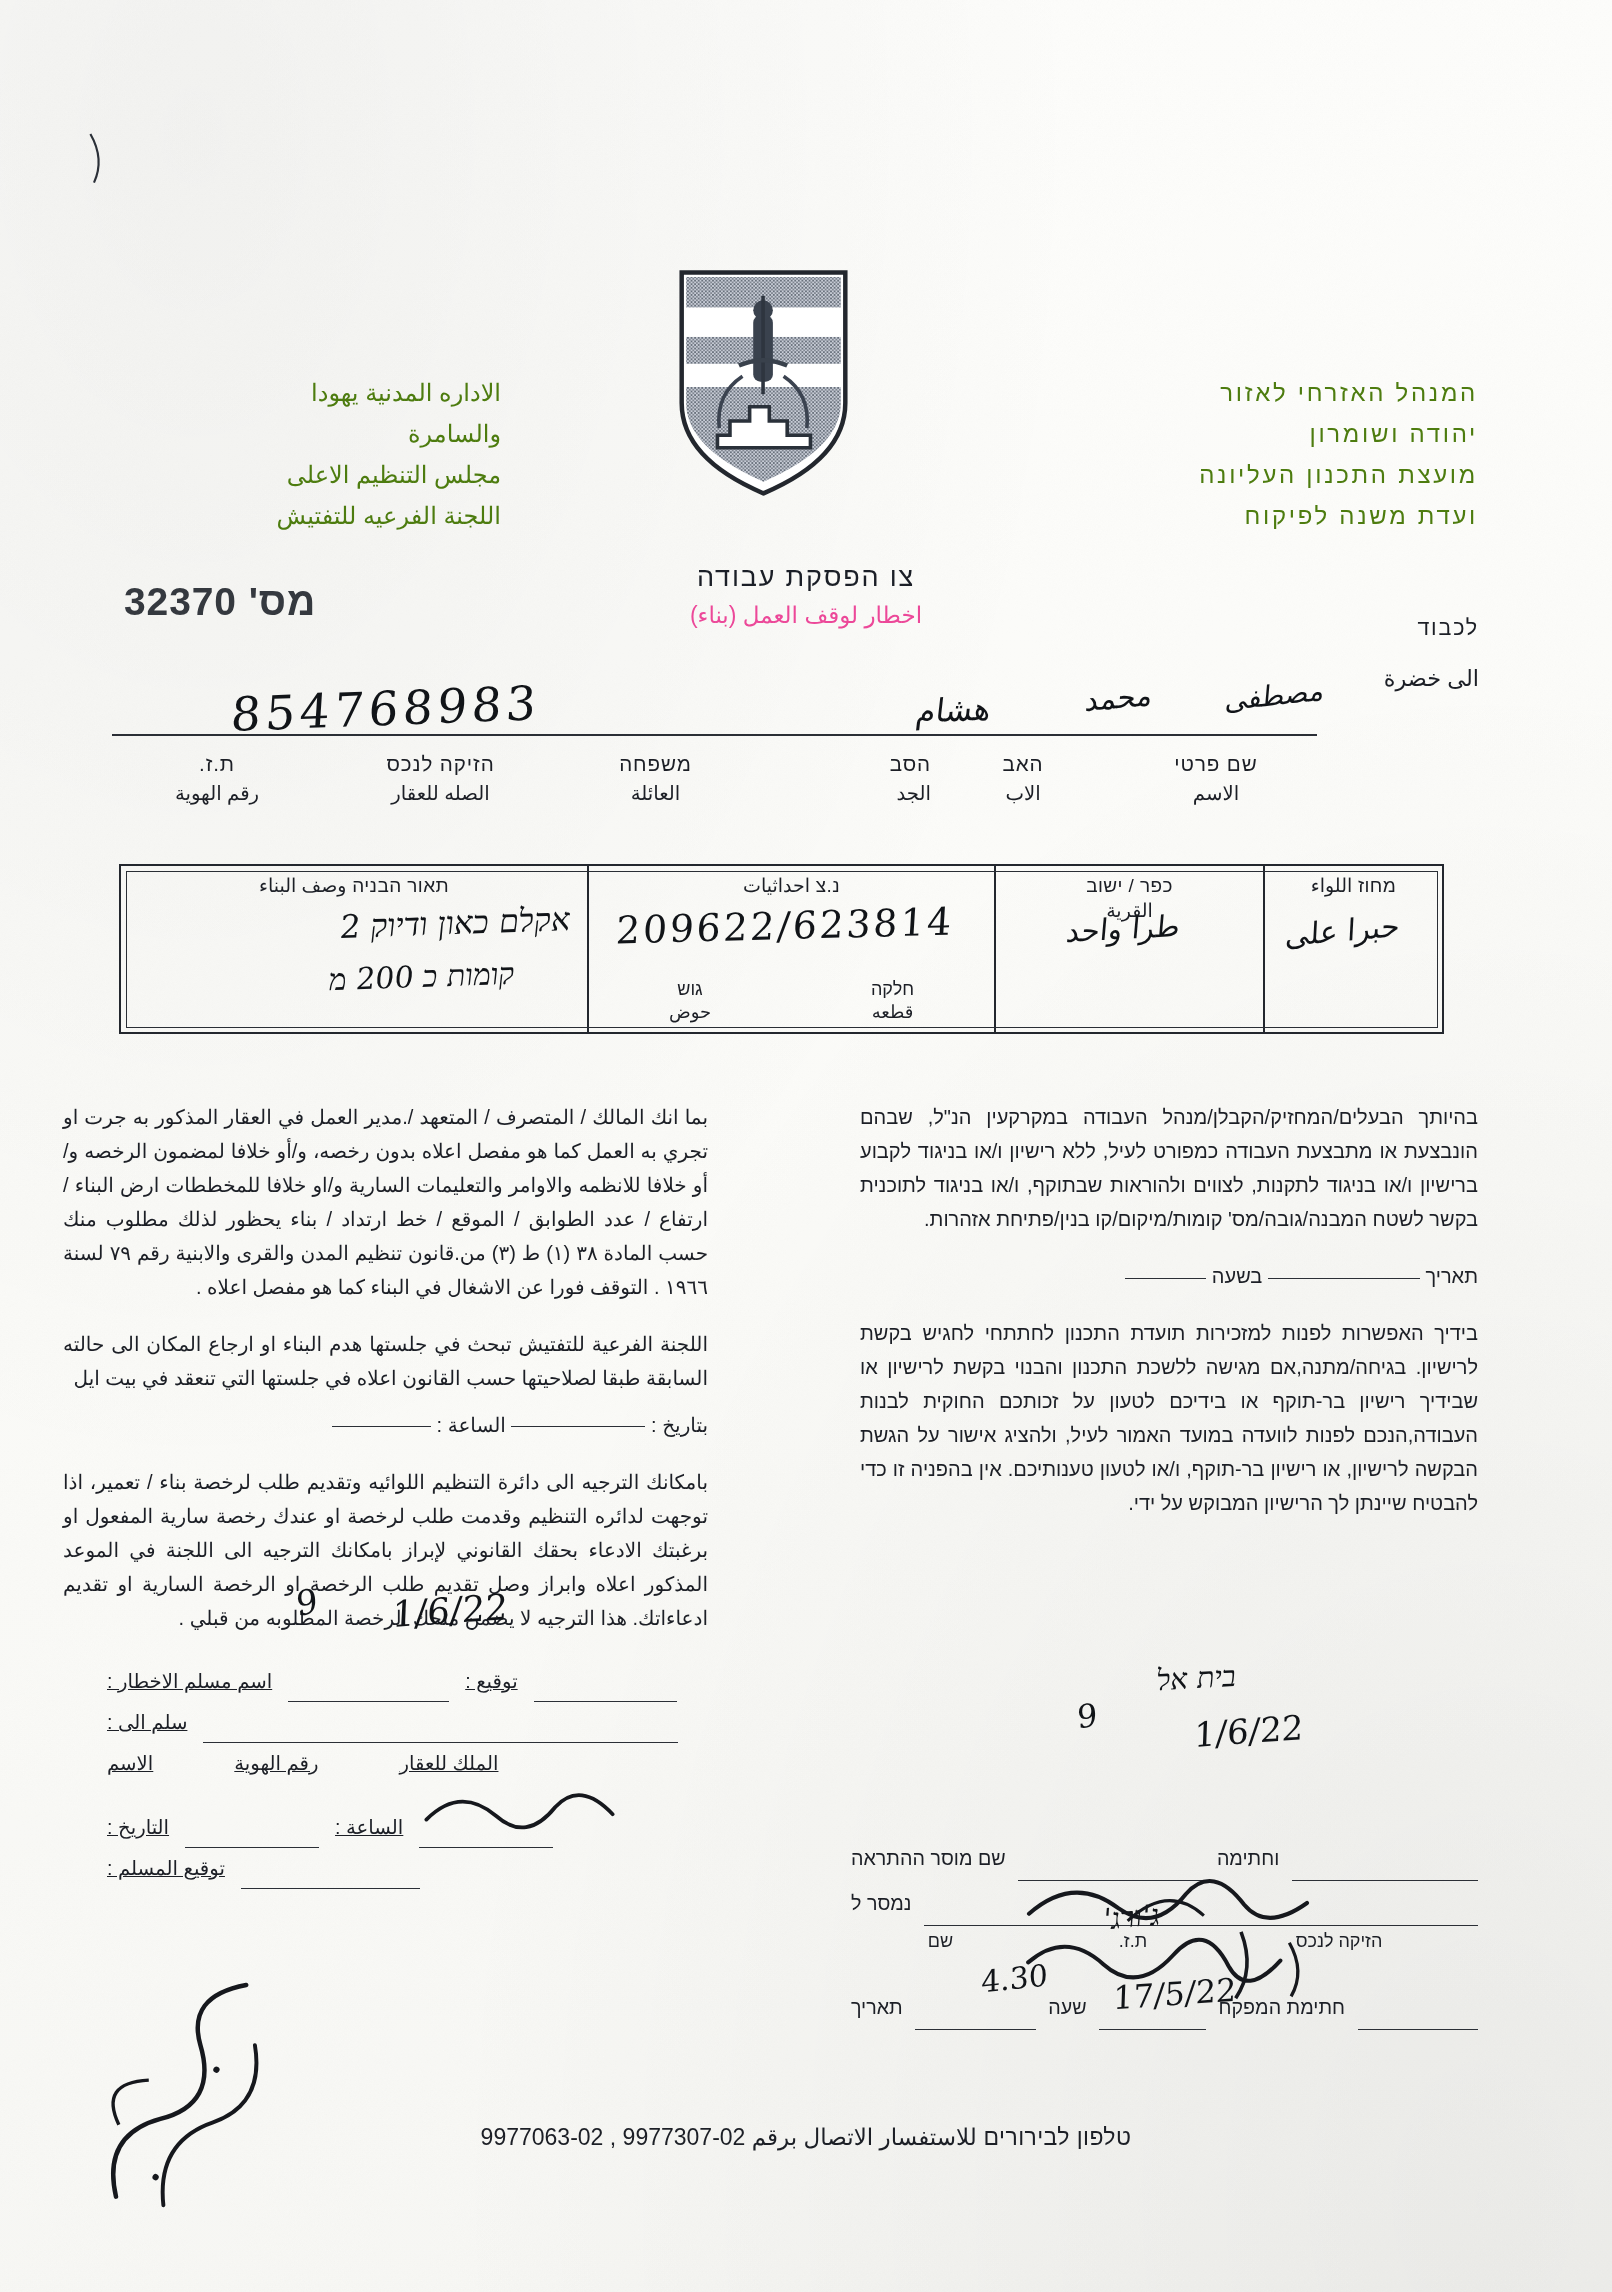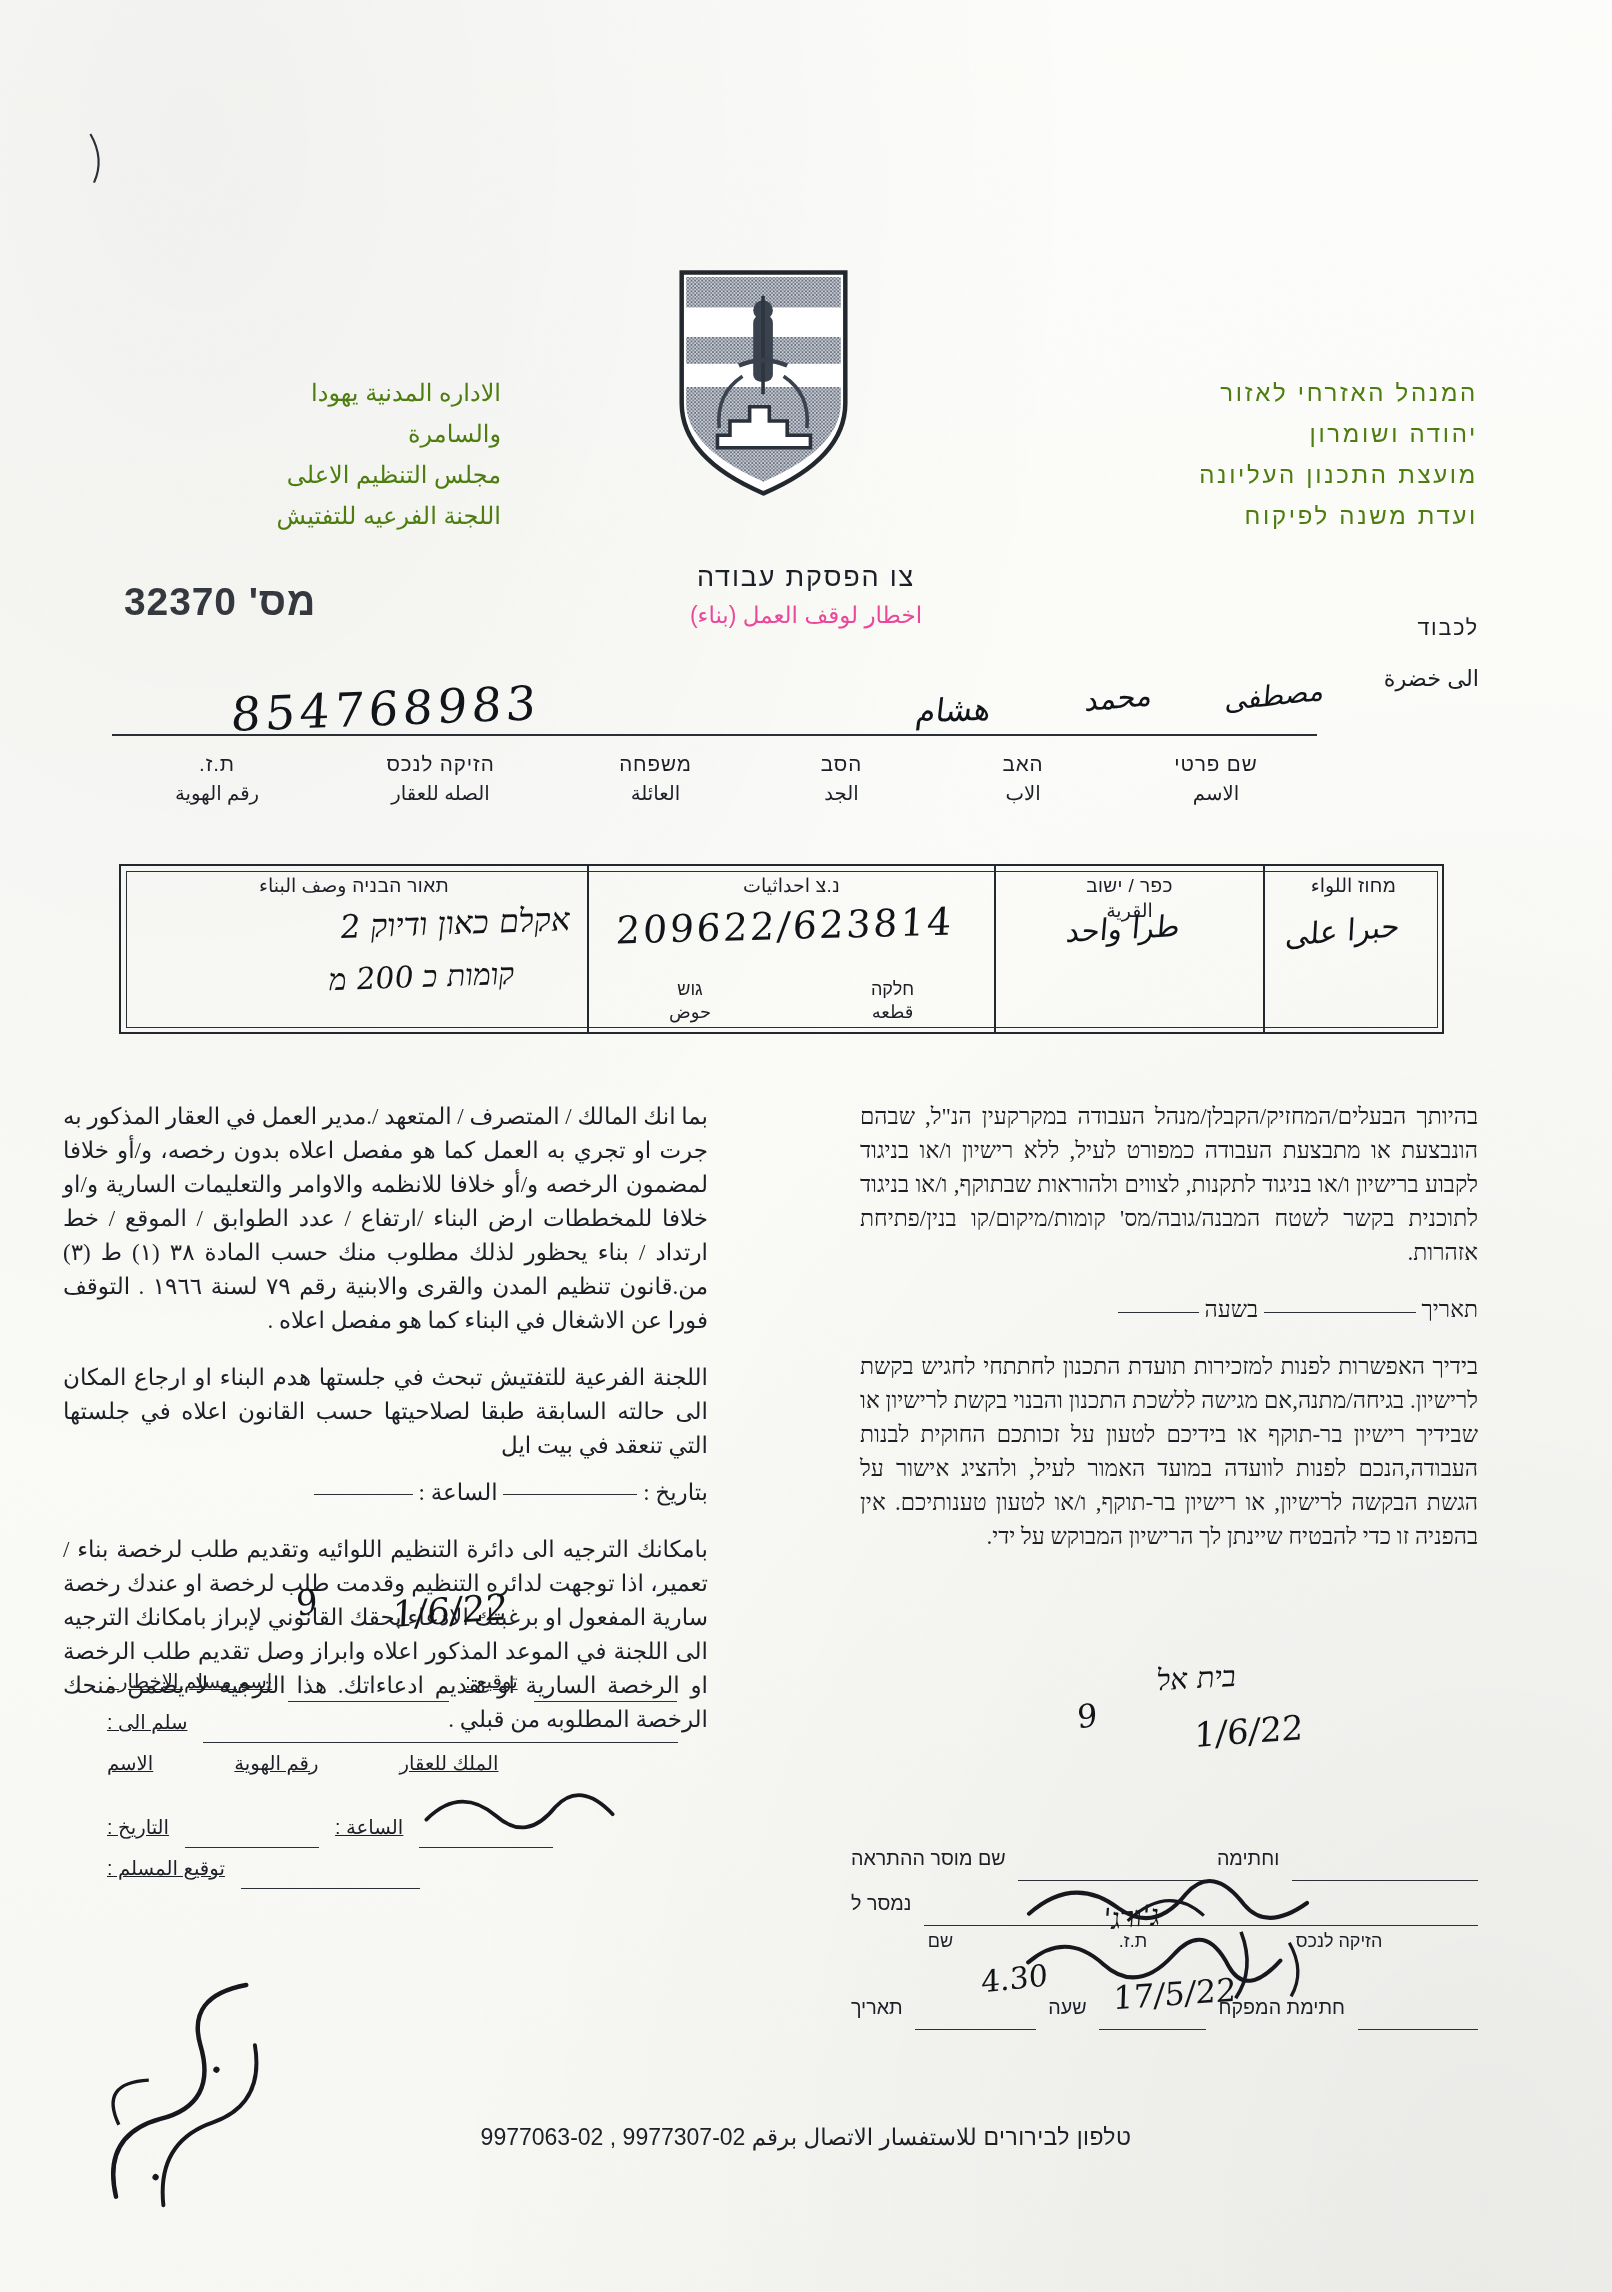--- a/index.html
+++ b/index.html
@@ -163,21 +163,21 @@
   }
   .nl {
     text-align: center;
     direction: rtl;
     line-height: 29.6px;
   }
   .nl .he { font-size: 20.6px; letter-spacing: 0.9px; }
   .nl .ar { font-size: 19.7px; }
   .nl-name { width: 202px; }
   .nl-father { width: 184px; }
-  .nl-gf { width: 179px; }
+  .nl-gf { width: 179px; text-align: right; }
   .nl-family { width: 193px; }
   .nl-rel { width: 237px; }
   .nl-id { width: 210px; }
 
   
   #tbl {
     left: 119px; top: 864px;
     width: 1321px; height: 166px;
     border: 2.1px solid #23272e;
     display: flex;
@@ -257,25 +257,24 @@
   #hw-desc2 {
     right: 72px; top: 93px;
     font-size: 30px;
     transform: rotate(-2deg) skewX(-8deg);
     direction: rtl;
   }
 
   
   .body-col {
     top: 1100px;
-    font-size: 23px;
+    font-size: 20px;
     line-height: 34px;
     direction: rtl;
     z-index: 3;
-    font-family: Liberation Serif, serif;
   }
   #body-ar {
     left: 63px;
     width: 645px;
     text-align: justify;
   }
   #body-he {
     right: 134px;
     width: 618px;
     text-align: justify;

